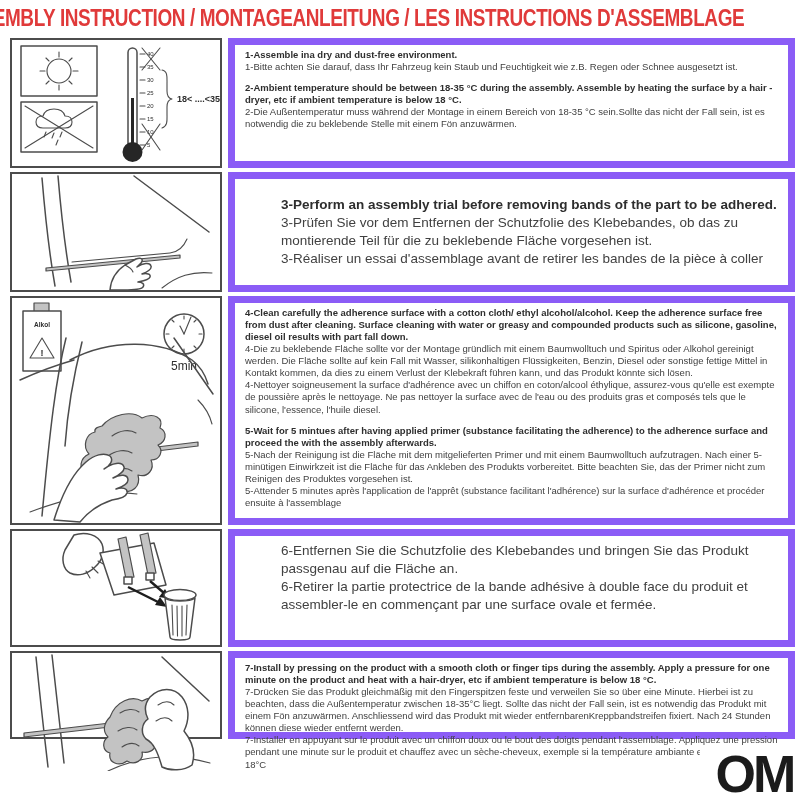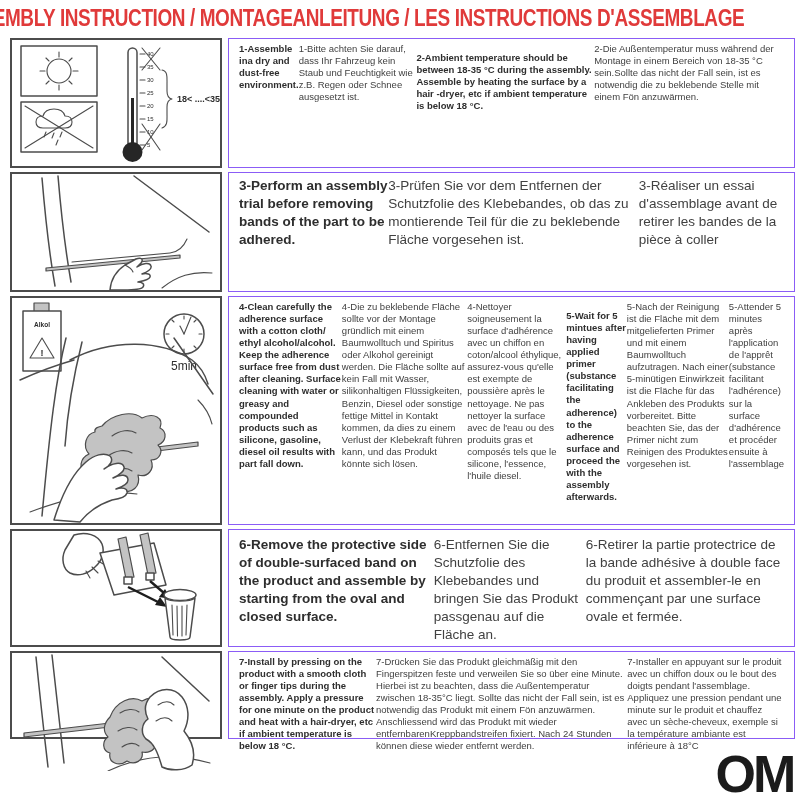--- a/index.html
+++ b/index.html
@@ -15,27 +15,27 @@
     color:#e03a3a;font-weight:bold;font-size:24px;white-space:nowrap;
     letter-spacing:-0.5px;transform:scaleX(0.79);transform-origin:center;
   }
   .row{position:absolute;left:0;width:800px;}
   .illo{
     position:absolute;left:10px;width:212px;top:0;bottom:0;
     border:2px solid #4c4c4c;background:#fff;box-sizing:border-box;
   }
   .txt{
     position:absolute;left:228px;width:567px;top:0;bottom:0;
-    border:1px solid #8b5cf6;background:#fff;box-sizing:border-box;
-    padding:4px 10px;display:flex;justify-content:flex-start;
+    border:7px solid #8b5cf6;background:#fff;box-sizing:border-box;
+    padding:4px 10px;display:flex;flex-direction:column;justify-content:flex-start;
   }
   .txt.center{justify-content:center;}
   .txt p{margin:0;}
   .small p{font-size:9.5px;line-height:1.27;}
-  .big p{font-size:13.5px;line-height:1.33;}
+  .big p{font-size:13.5px;line-height:1.33;margin-left:36px;}
   .b{font-weight:bold;color:#2e2e2e;}
   .r{font-weight:normal;color:#414141;}
   .gap{margin-top:9px !important;}
   svg{display:block;}
   .ln{fill:none;stroke:#4c4c4c;stroke-width:1.5;stroke-linecap:round;stroke-linejoin:round;}
   .ln2{fill:none;stroke:#4c4c4c;stroke-width:1.1;stroke-linecap:round;stroke-linejoin:round;}
   .wfill{fill:#ffffff;stroke:#4c4c4c;stroke-width:1.5;stroke-linejoin:round;}
   .gfill{fill:#c3c3c3;stroke:#4c4c4c;stroke-width:1.2;stroke-linejoin:round;}
   .dark{fill:#262626;stroke:none;}
   .svgtxt{fill:#2e2e2e;font-family:"Liberation Sans",sans-serif;}
@@ -248,21 +248,20 @@
         <g class="ln2" stroke-width="0.9">
           <line x1="160" y1="74" x2="161" y2="104"></line>
           <line x1="165" y1="75" x2="165.5" y2="105"></line>
           <line x1="170" y1="75" x2="170" y2="105"></line>
           <line x1="175" y1="74" x2="174" y2="104"></line>
         </g>
       </g>
     </svg>
   </div>
   <div class="txt big" style="padding-top:6px;">
-    <p class="b">6-Remove the protective side of double-surfaced band on the product and assemble by starting from the oval and closed surface.</p>
     <p class="r">6-Entfernen Sie die Schutzfolie des Klebebandes und bringen Sie das Produkt passgenau auf die Fläche an.</p>
     <p class="r">6-Retirer la partie protectrice de la bande adhésive à double face du produit et assembler-le en commençant par une surface ovale et fermée.</p>
   </div>
 </div>
 
 <div class="row" style="top:651px;height:88px;">
   <div class="illo">
     <svg width="208" height="118" viewBox="0 0 208 118">
       <g>
         <path class="ln" d="M24,4 C28,44 32,80 36,114"></path>

